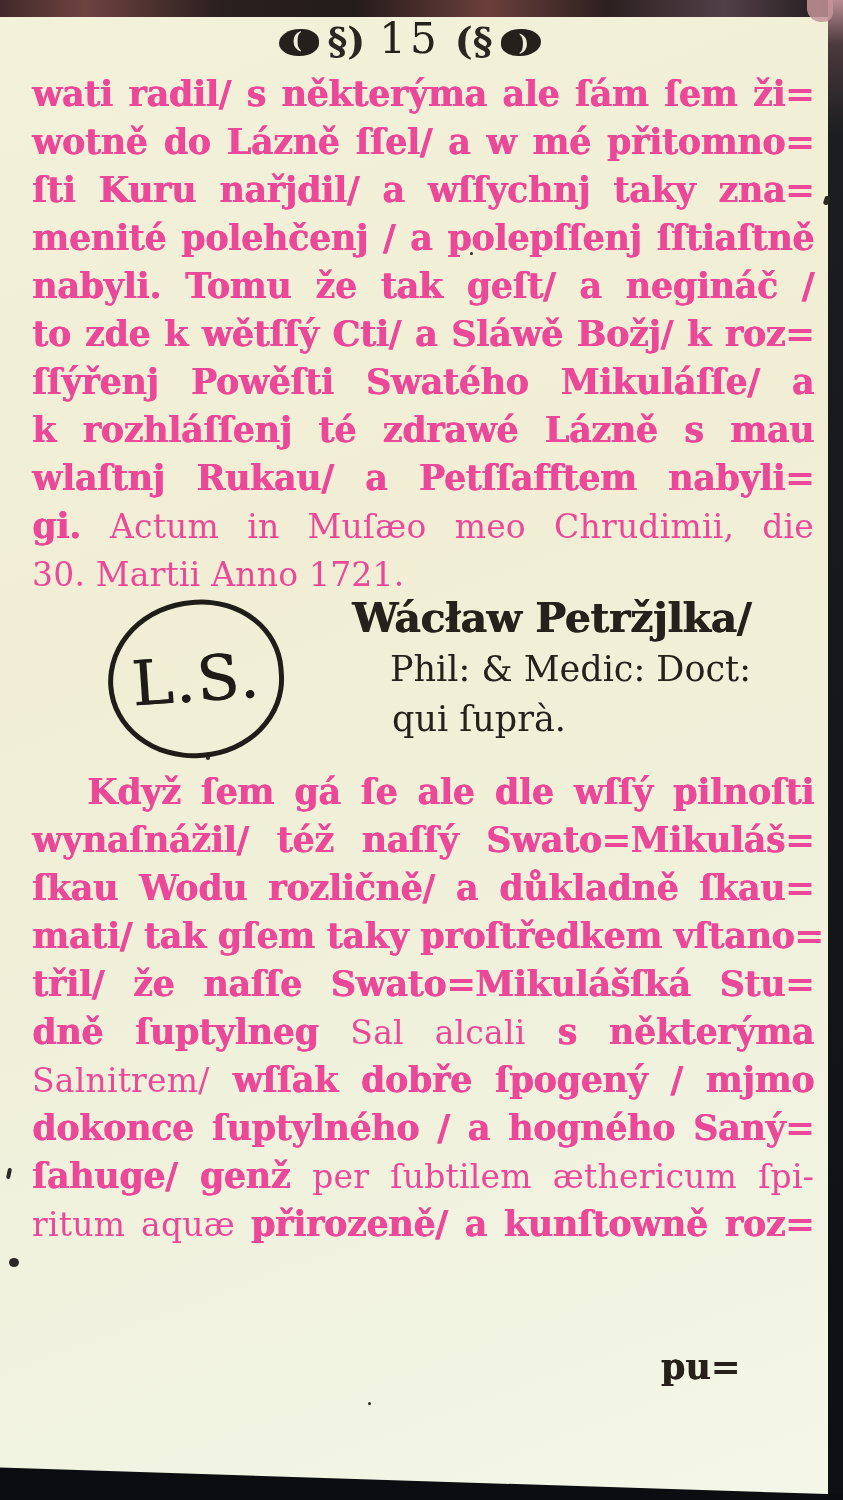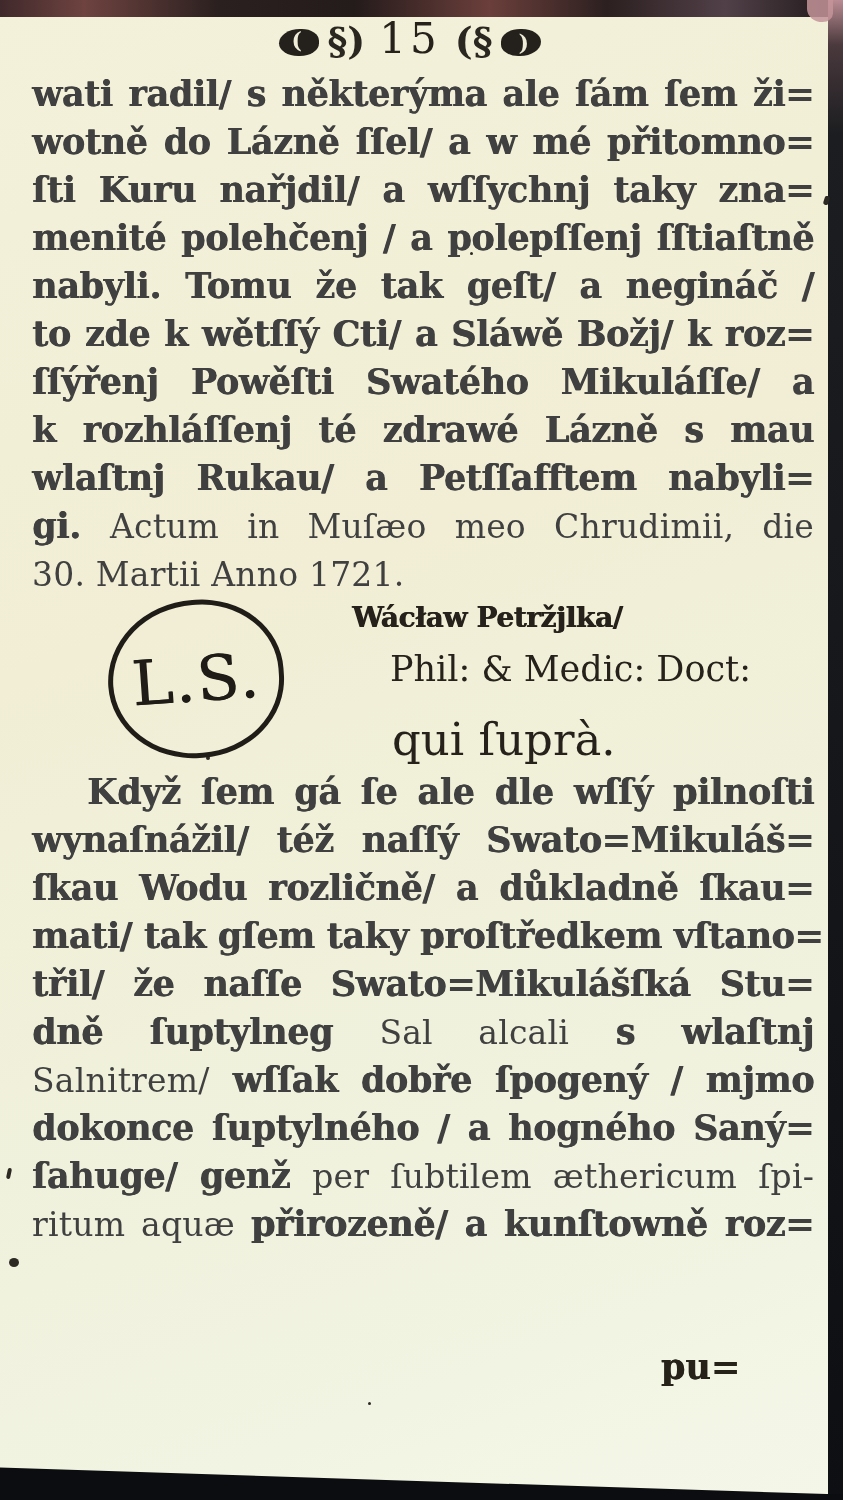--- a/index.html
+++ b/index.html
@@ -33,35 +33,35 @@
     position:relative;}
   .blob::after{content:"(";position:absolute;left:12px;top:-2px;color:#efedd8;font-size:22px;font-weight:700;}
   .blob.r{transform:rotate(180deg);}
   .pagenum{font-size:42px;letter-spacing:4px;color:#26221b;margin:0 6px;transform:translateY(-4px);}
 
   
   .para{position:absolute;left:32px;width:782px;}
   #para-1{top:70px;}
   #para-2{top:768px;}
   .line{height:48px;font-size:35px;line-height:48px;text-align:justify;text-align-last:justify;
-    white-space:nowrap;color:#404040;}
+    white-space:nowrap;color:#ec4899;}
   .line.nj{text-align-last:left;}
   .bl{font-weight:700;letter-spacing:-0.4px;text-shadow:0.6px 0 currentColor;}
   .ro{font-weight:400;font-size:33px;letter-spacing:0.2px;}
 
   
   .seal{position:absolute;left:108px;top:600px;width:166px;height:148px;border:5px solid #201d18;
     border-radius:52% 48% 50% 50%;display:flex;align-items:center;justify-content:center;
     transform:rotate(-4deg);}
   .seal-label{font-size:62px;letter-spacing:2px;color:#1f1c17;text-shadow:0.7px 0 currentColor;}
   .signature{position:absolute;left:352px;top:592px;width:462px;}
-  .sig-name{font-size:28px;font-weight:700;letter-spacing:-0.4px;text-shadow:0.7px 0 currentColor;
+  .sig-name{font-size:41px;font-weight:700;letter-spacing:-0.4px;text-shadow:0.7px 0 currentColor;
     line-height:52px;white-space:nowrap;}
   .sig-title{font-size:35px;line-height:50px;padding-left:38px;white-space:nowrap;}
-  .sig-sub{font-size:45px;line-height:50px;padding-left:40px;white-space:nowrap;margin-top:21px;}
+  .sig-sub{font-size:35px;line-height:50px;padding-left:40px;white-space:nowrap;}
 
   .catchword{position:absolute;left:14px;top:1346px;width:726px;text-align:right;
     font-size:35px;font-weight:700;text-shadow:0.6px 0 currentColor;color:#262219;}
 </style>
 </head>
 <body>
 
 <div class="edge-top"></div>
 <div class="edge-right"></div>
 <div class="edge-bottom"></div>
@@ -104,20 +104,20 @@
   <div class="sig-title">Phil: &amp; Medic: Doct:</div>
   <div class="sig-sub">qui ſuprà.</div>
 </div>
 
 <div class="para" id="para-2">
     <div class="line" style="padding-left: 55px;"><span class="bl">Když ſem gá ſe ale dle wſſý pilnoſti</span></div>
     <div class="line"><span class="bl">wynaſnážil/ též naſſý Swato=Mikuláš=</span></div>
     <div class="line"><span class="bl">ſkau Wodu rozličně/ a důkladně ſkau=</span></div>
     <div class="line"><span class="bl">mati/ tak gſem taky proſtředkem vſtano=</span></div>
     <div class="line"><span class="bl">třil/ že naſſe Swato=Mikulášſká Stu=</span></div>
-    <div class="line"><span class="bl">dně ſuptylneg </span><span class="ro">Sal alcali</span><span class="bl"> s wlaſtnj</span></div>
+    <div class="line"><span class="bl">dně ſuptylneg </span><span class="ro">Sal alcali</span><span class="bl"> s některýma</span></div>
     <div class="line"><span class="ro">Salnitrem/</span><span class="bl"> wſſak dobře ſpogený / mjmo</span></div>
     <div class="line"><span class="bl">dokonce ſuptylného / a hogného Saný=</span></div>
     <div class="line"><span class="bl">ſahuge/ genž </span><span class="ro">per ſubtilem æthericum ſpi-</span></div>
     <div class="line"><span class="ro">ritum aquæ </span><span class="bl">přirozeně/ a kunſtowně roz=</span></div>
   </div>
 
 <div class="catchword">pu=</div>
 
 </body></html>

